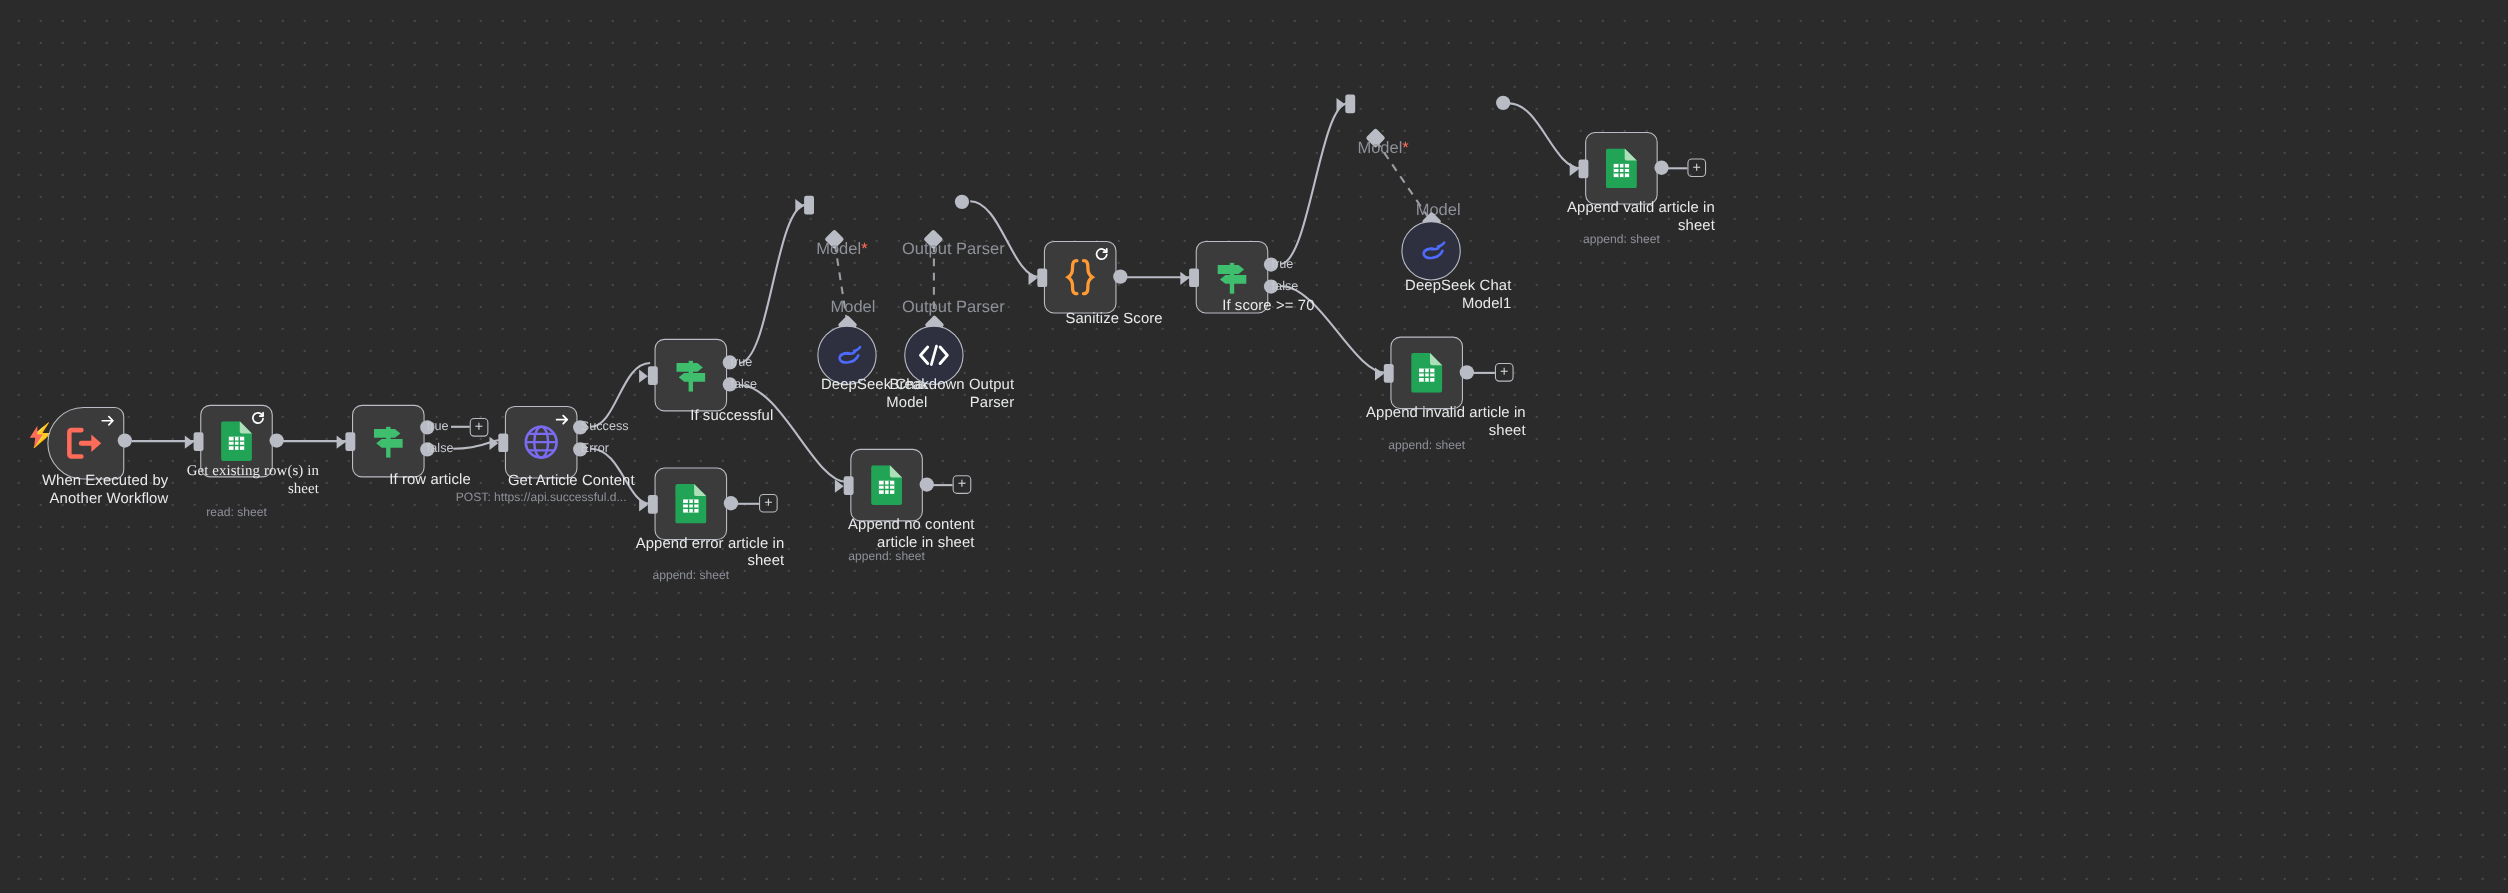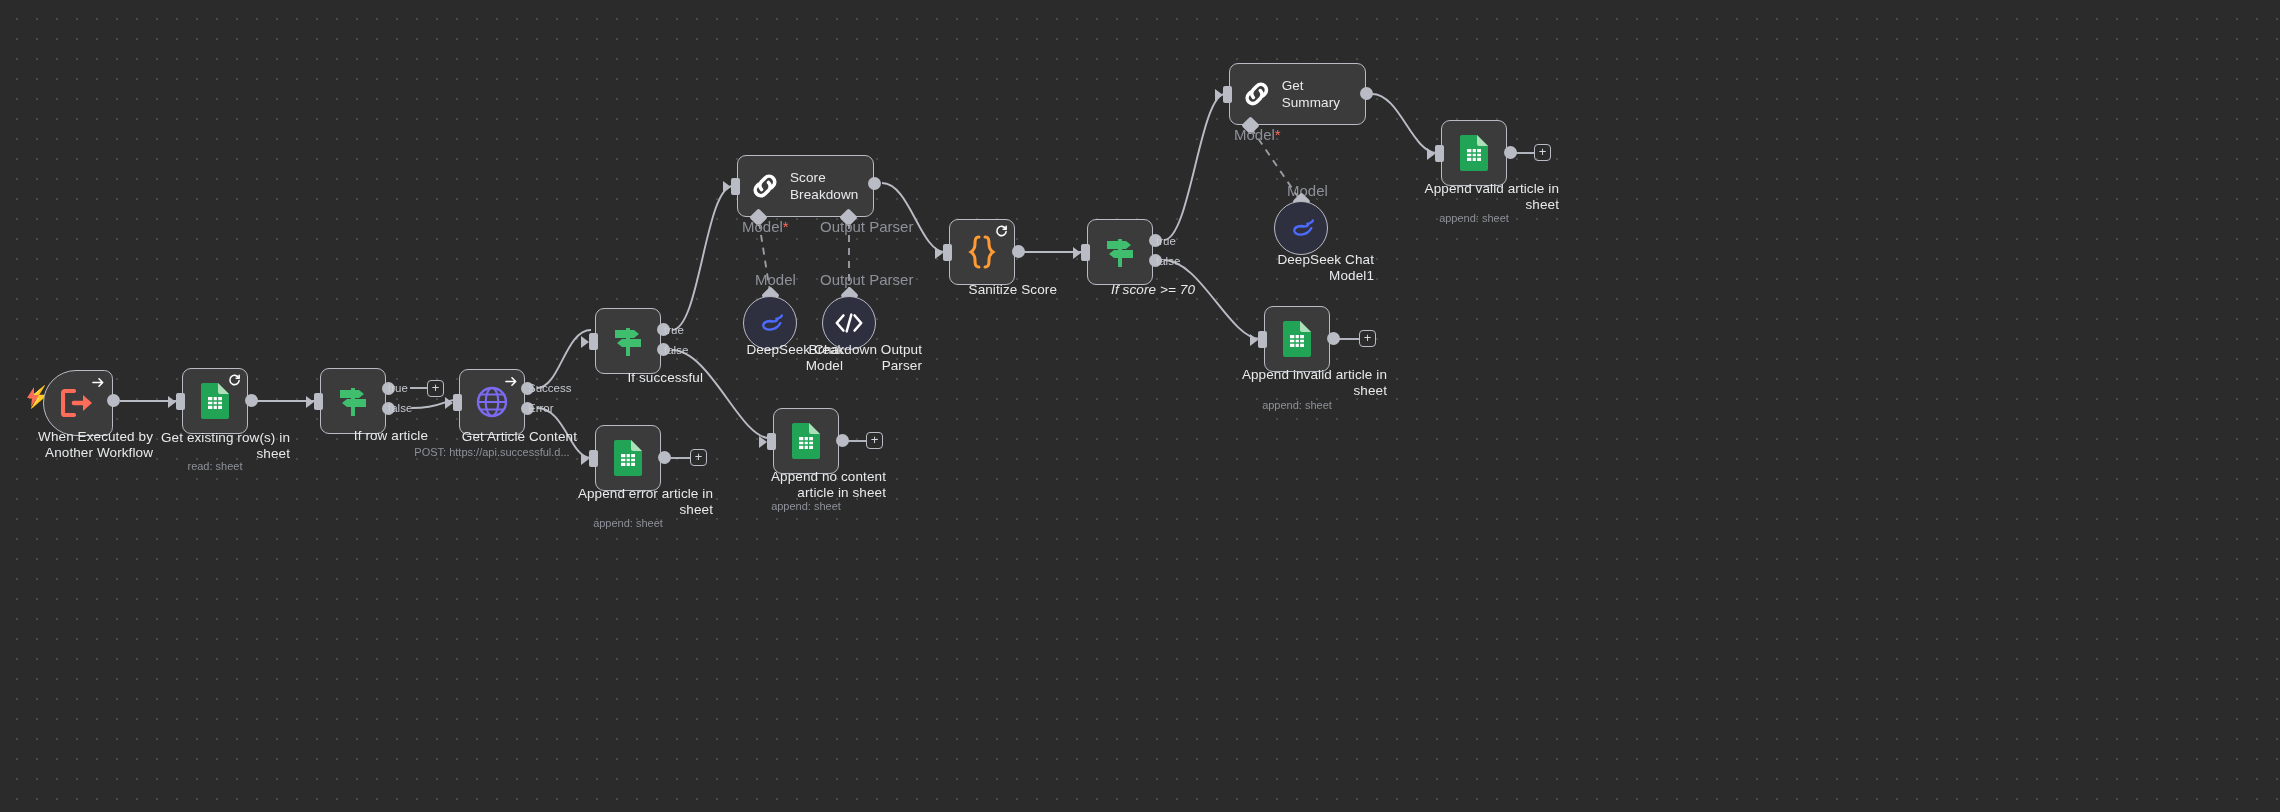--- a/index.html
+++ b/index.html
@@ -186,21 +186,21 @@
       <path d="M1 2a2 2 0 0 1 2-2h15l11 11v23a2 2 0 0 1-2 2H3a2 2 0 0 1-2-2Z" fill="#22a457"></path>
       <path d="M18 0l11 11H20a2 2 0 0 1-2-2Z" fill="#addfb9"></path>
       <rect x="8" y="14" width="14" height="12" fill="#fff"></rect>
       <g stroke="#22a457" stroke-width="1.3">
           <path d="M8 18h14M8 22h14M13 14v12M17.5 14v12"></path>
         </g>
     </svg>
   </div>
   <div class="port-in" style="left:176px; top:393px;"></div>
   <div class="port-out" style="left:245px; top:394px;"></div>
-  <div class="node-title" style="left:140px; top:430px; width:150px;">Get existing row(s) in
+  <div class="node-title" style="left:140px; top:420px; width:150px;font-family:Liberation Serif, serif;">Get existing row(s) in
 sheet</div>
   <div class="node-sub" style="left:140px; top:460px; width:150px;">read: sheet</div>
 
   <div class="node square" style="left:320px; top:368px;">
     <svg width="36" height="34" viewBox="0 0 36 34">
       <rect x="16" y="4" width="4" height="28" fill="#3fbf6e"></rect>
       <path d="M5 6h19l5 4-5 4H5Z" fill="#3fbf6e"></path>
       <path d="M31 15H12l-5 4 5 4h19Z" fill="#3fbf6e"></path>
     </svg>
   </div>
@@ -239,28 +239,20 @@
       <path d="M31 15H12l-5 4 5 4h19Z" fill="#3fbf6e"></path>
     </svg>
   </div>
   <div class="port-in" style="left:589px; top:333px;"></div>
   <div class="port-out" style="left:657px; top:323px;"></div>
   <div class="port-out" style="left:657px; top:343px;"></div>
   <div class="port-label" style="left:664px; top:324px;">true</div>
   <div class="port-label" style="left:664px; top:344px;">false</div>
   <div class="node-title" style="left:553px; top:370px; width:150px;">If successful</div>
 
-  <div class="node wide" style="left:737px; top:155px;">
-    <svg width="30" height="30" viewBox="0 0 30 30">
-      <path d="M11.5 18.5a5.6 5.6 0 0 1 0-8l3.6-3.6a5.6 5.6 0 0 1 8 8l-1.8 1.8" stroke="#fff" stroke-width="3.6" fill="none" stroke-linecap="round"></path>
-      <path d="M18.5 11.5a5.6 5.6 0 0 1 0 8l-3.6 3.6a5.6 5.6 0 0 1-8-8l1.8-1.8" stroke="#fff" stroke-width="3.6" fill="none" stroke-linecap="round"></path>
-    </svg>
-    <div class="node-title" style="position:static; text-align:left; font-size:13.5px; line-height:17px;">Score
-Breakdown</div>
-  </div>
   <div class="port-in" style="left:731px; top:178px;"></div>
   <div class="port-out" style="left:868px; top:177px;"></div>
   <div class="diamond" style="left:752px; top:211px;"></div>
   <div class="diamond" style="left:842px; top:211px;"></div>
   <div class="conn-label" style="left:742px; top:218px;">
     <span>Model</span><span class="req">*</span>
   </div>
   <div class="conn-label" style="left:820px; top:218px;">Output Parser</div>
 
   <div class="conn-label" style="left:755px; top:271px;">Model</div>
@@ -308,29 +300,22 @@
       <rect x="16" y="4" width="4" height="28" fill="#3fbf6e"></rect>
       <path d="M5 6h19l5 4-5 4H5Z" fill="#3fbf6e"></path>
       <path d="M31 15H12l-5 4 5 4h19Z" fill="#3fbf6e"></path>
     </svg>
   </div>
   <div class="port-in" style="left:1081px; top:244px;"></div>
   <div class="port-out" style="left:1149px; top:234px;"></div>
   <div class="port-out" style="left:1149px; top:254px;"></div>
   <div class="port-label" style="left:1156px; top:235px;">true</div>
   <div class="port-label" style="left:1156px; top:255px;">false</div>
-  <div class="node-title" style="left:1045px; top:282px; width:150px;font-style:italic;">If score &gt;= 70</div>
-
-  <div class="node wide" style="left:1229px; top:63px;">
-    <svg width="30" height="30" viewBox="0 0 30 30">
-      <path d="M11.5 18.5a5.6 5.6 0 0 1 0-8l3.6-3.6a5.6 5.6 0 0 1 8 8l-1.8 1.8" stroke="#fff" stroke-width="3.6" fill="none" stroke-linecap="round"></path>
-      <path d="M18.5 11.5a5.6 5.6 0 0 1 0 8l-3.6 3.6a5.6 5.6 0 0 1-8-8l1.8-1.8" stroke="#fff" stroke-width="3.6" fill="none" stroke-linecap="round"></path>
-    </svg>
-    <div class="node-title" style="position:static; text-align:left; font-size:13.5px; line-height:17px;">Get Summary</div>
-  </div>
+  <div class="node-title" style="left:1045px; top:270px; width:150px;">If score &gt;= 70</div>
+
   <div class="port-in" style="left:1223px; top:86px;"></div>
   <div class="port-out" style="left:1360px; top:87px;"></div>
   <div class="diamond" style="left:1244px; top:119px;"></div>
   <div class="conn-label" style="left:1234px; top:126px;">
     <span>Model</span><span class="req">*</span>
   </div>
 
   <div class="conn-label" style="left:1287px; top:182px;">Model</div>
   <div class="diamond" style="left:1295px; top:195px;"></div>
   <div class="subnode" style="left:1274px; top:201px;">

